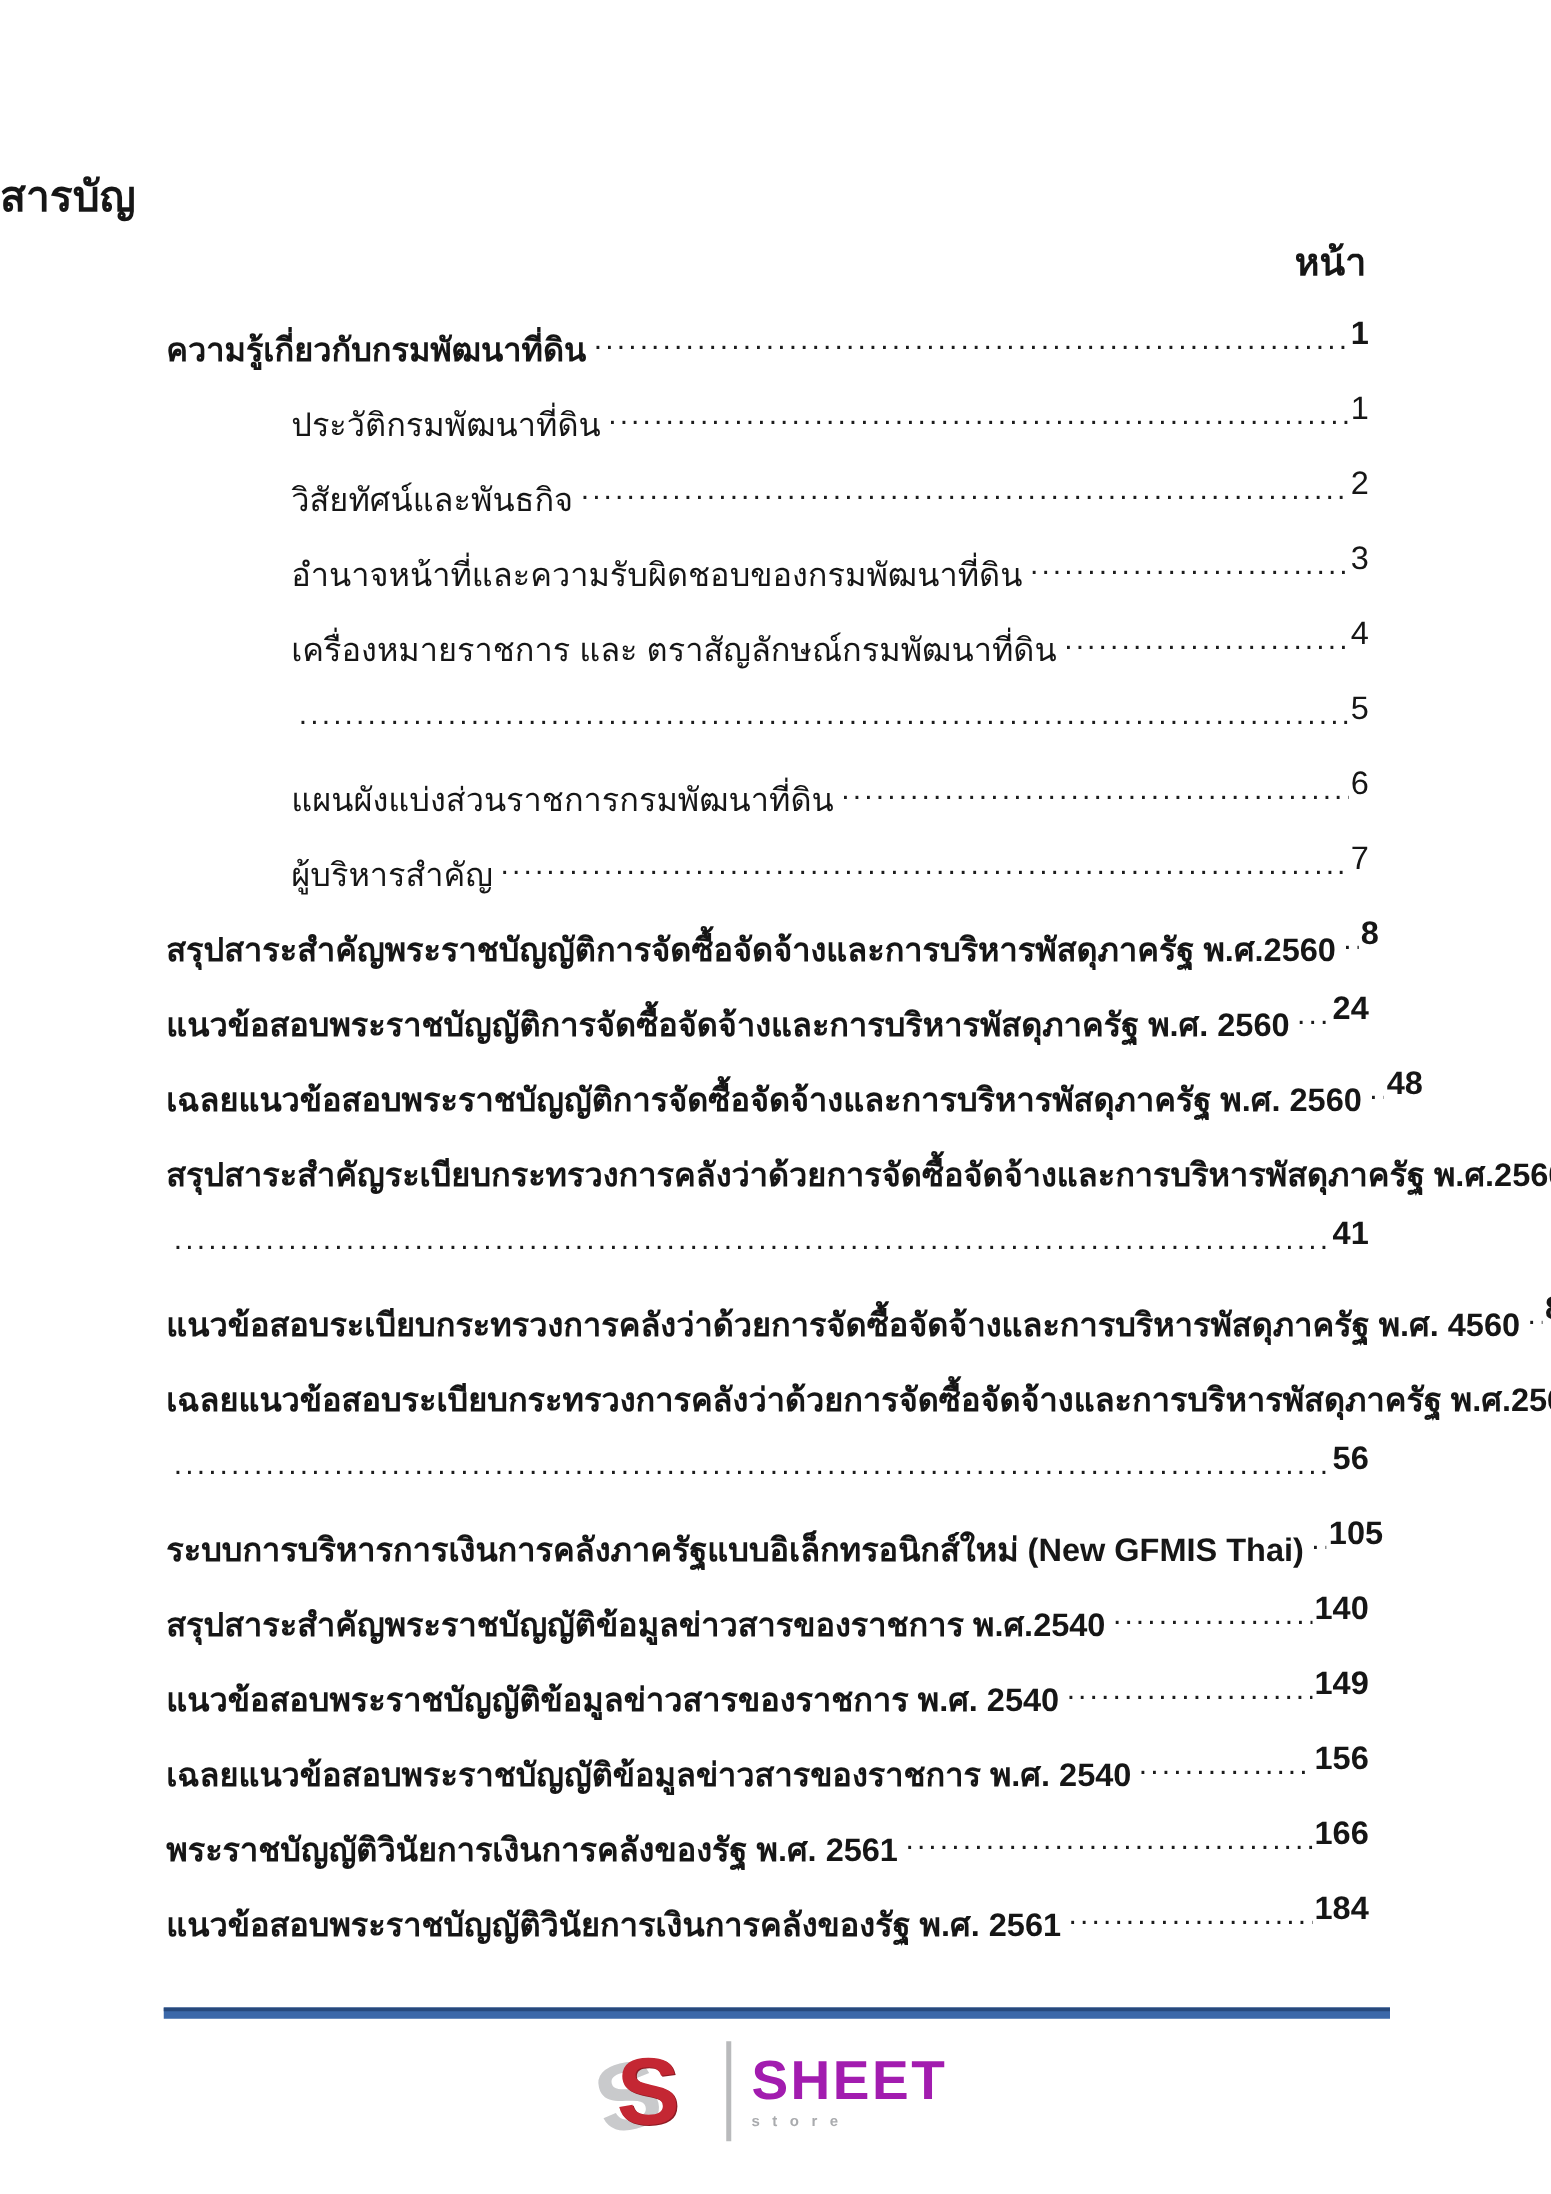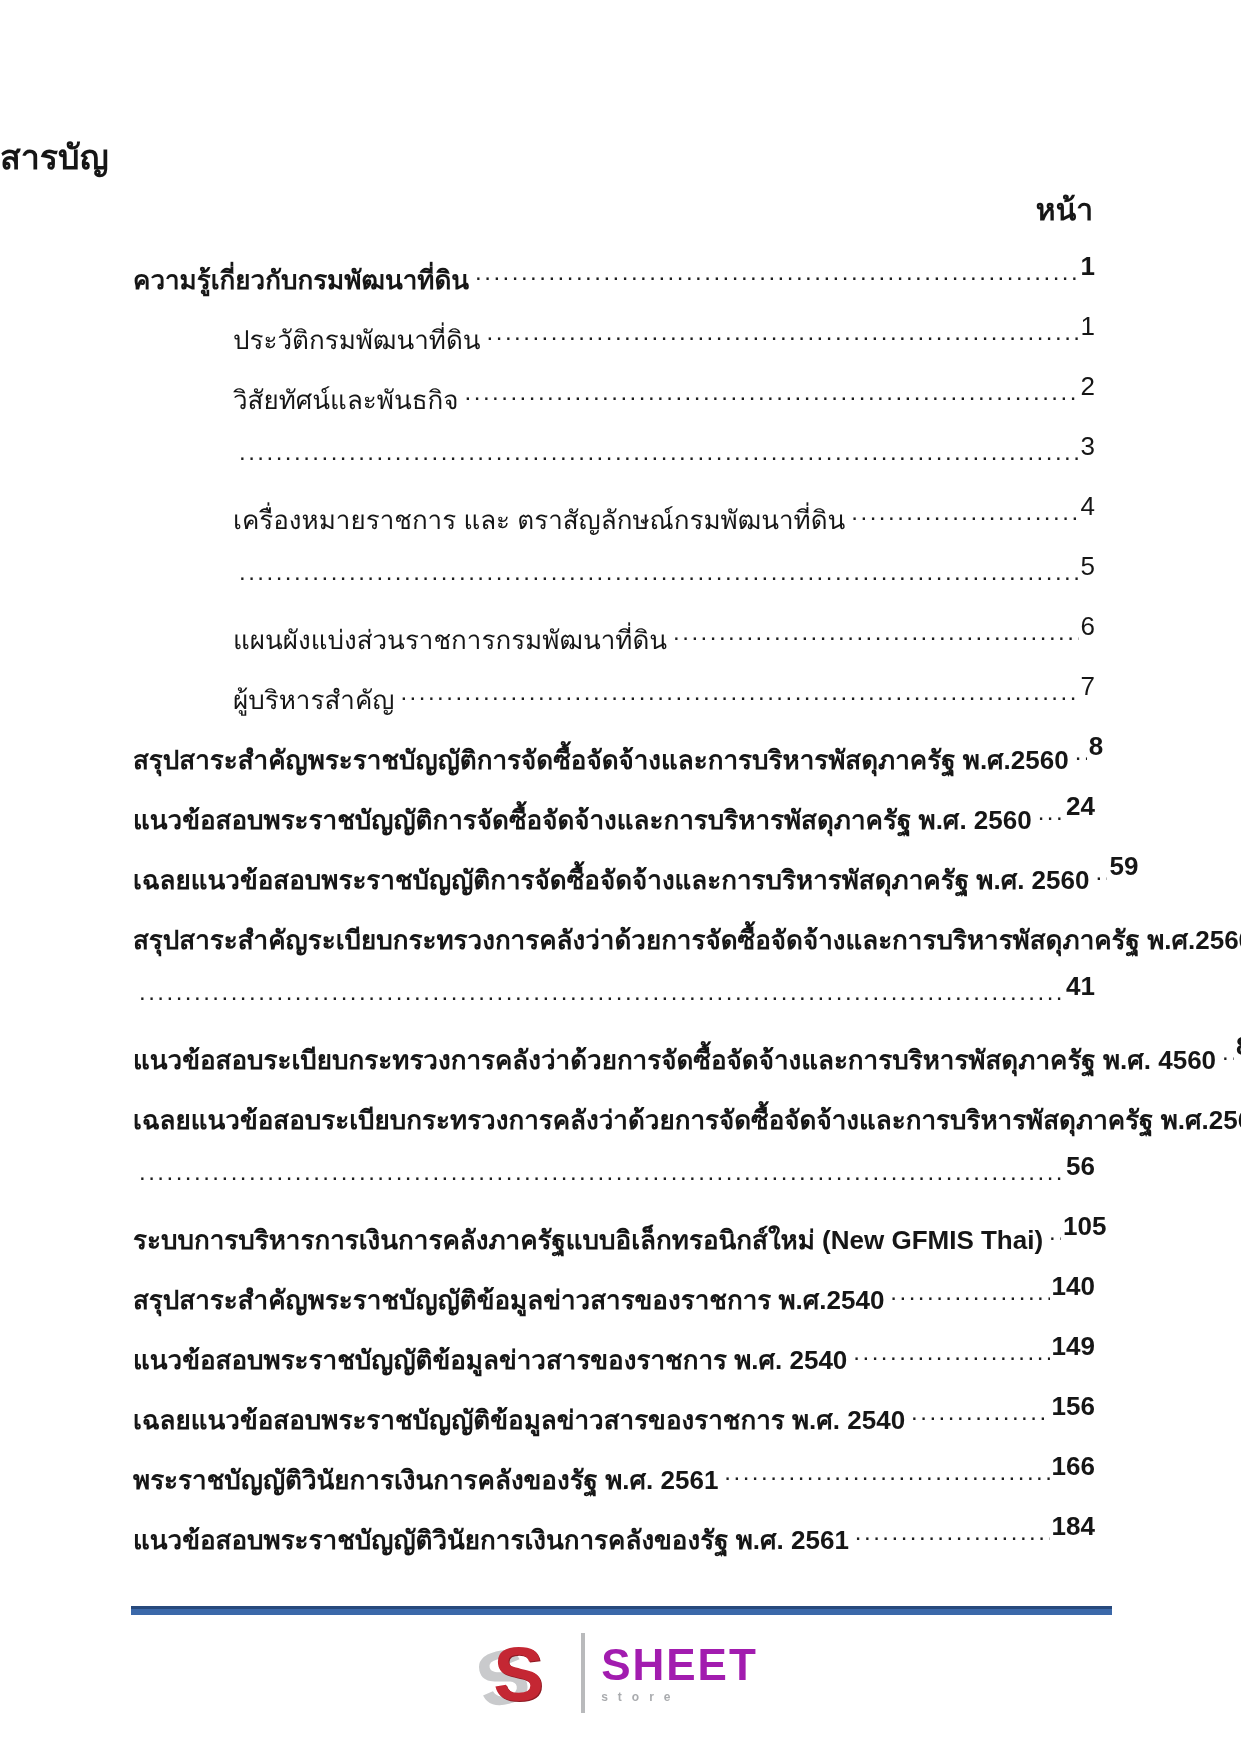--- a/index.html
+++ b/index.html
@@ -86,20 +86,21 @@
         <span class="toc-label">ประวัติกรมพัฒนาที่ดิน</span>
         <span class="dots"></span>
         <span class="page-num">1</span>
       </div>
       <div class="toc-row sub">
         <span class="toc-label">วิสัยทัศน์และพันธกิจ</span>
         <span class="dots"></span>
         <span class="page-num">2</span>
       </div>
       <div class="toc-row sub">
+        <span class="toc-label">อำนาจหน้าที่และความรับผิดชอบของกรมพัฒนาที่ดิน</span>
         <span class="dots"></span>
         <span class="page-num">3</span>
       </div>
       <div class="toc-row sub">
         <span class="toc-label">เครื่องหมายราชการ และ ตราสัญลักษณ์กรมพัฒนาที่ดิน</span>
         <span class="dots"></span>
         <span class="page-num">4</span>
       </div>
       <div class="toc-row sub">
         <span class="dots"></span>
@@ -121,21 +122,21 @@
         <span class="page-num">8</span>
       </div>
       <div class="toc-row bold">
         <span class="toc-label">แนวข้อสอบพระราชบัญญัติการจัดซื้อจัดจ้างและการบริหารพัสดุภาครัฐ พ.ศ. 2560</span>
         <span class="dots"></span>
         <span class="page-num">24</span>
       </div>
       <div class="toc-row bold">
         <span class="toc-label">เฉลยแนวข้อสอบพระราชบัญญัติการจัดซื้อจัดจ้างและการบริหารพัสดุภาครัฐ พ.ศ. 2560</span>
         <span class="dots"></span>
-        <span class="page-num">59</span>
+        <span class="page-num">48</span>
       </div>
       <div class="toc-row bold twoline">
         <div class="line1">
           <span class="toc-label">สรุปสาระสำคัญระเบียบกระทรวงการคลังว่าด้วยการจัดซื้อจัดจ้างและการบริหารพัสดุภาครัฐ พ.ศ.2560</span>
         </div>
         <div class="line2">
           <span class="dots"></span>
           <span class="page-num">41</span>
         </div>
       </div>

